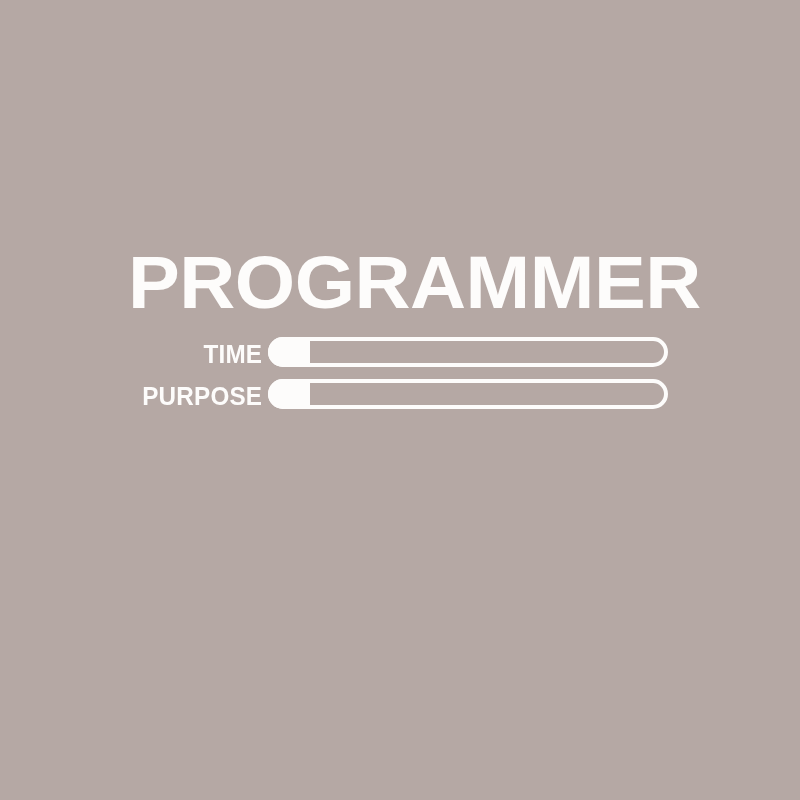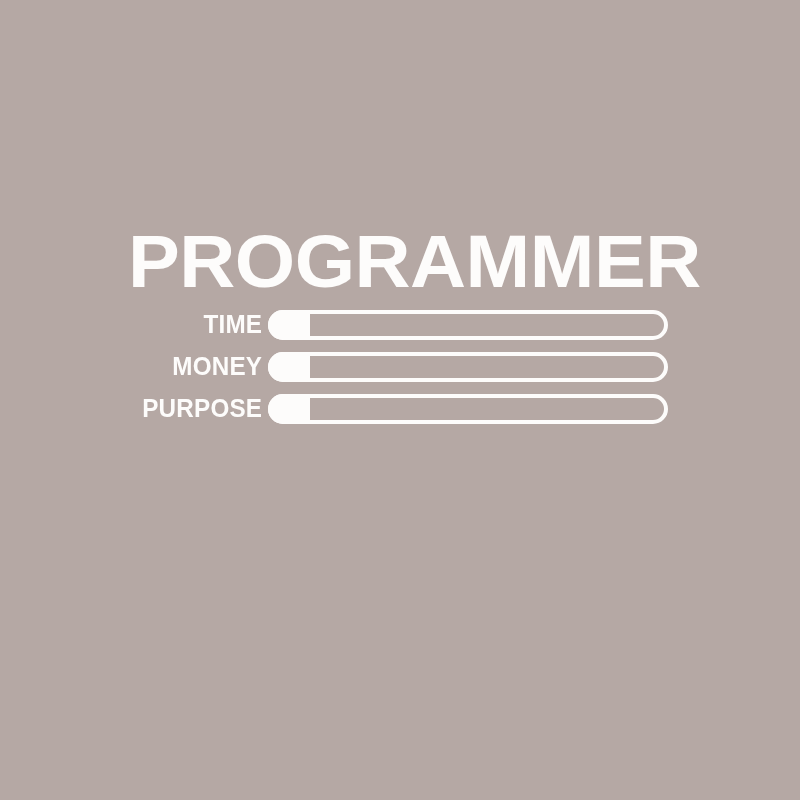--- a/index.html
+++ b/index.html
@@ -18,21 +18,21 @@
     width: 800px;
     height: 800px;
     background: #b5a8a4;
     box-sizing: border-box;
   }
 
   
   #artwork {
     position: absolute;
     left: 128px;
-    top: 229px;
+    top: 250px;
     width: 545px;
   }
 
   
   #title {
     display: block;
     font-family: "Liberation Sans", sans-serif;
     font-weight: 700;
     font-size: 75px;
     line-height: 0.86;
@@ -45,21 +45,21 @@
     padding: 0;
   }
 
   
   #stats {
     margin-top: 10px;
   }
 
   .stat-row {
     display: flex;
-    align-items: center;
+    align-items: flex-end;
     height: 42px;
   }
 
   .stat-label {
     width: 140px;
     text-align: right;
     padding-right: 6px;
     box-sizing: border-box;
     font-family: "Liberation Sans", sans-serif;
     font-weight: 700;
@@ -103,26 +103,20 @@
 
     <div id="stats">
 
       <div class="stat-row">
         <span class="stat-label">TIME</span>
         <div class="stat-track">
           <div class="stat-fill" style="width: 42px;"></div>
         </div>
       </div>
 
-      <div class="stat-row">
-        <span class="stat-label">MONEY</span>
-        <div class="stat-track">
-          <div class="stat-fill" style="width: 42px;"></div>
-        </div>
-      </div>
 
 
 
 
       <div class="stat-row">
         <span class="stat-label">PURPOSE</span>
         <div class="stat-track">
           <div class="stat-fill" style="width: 42px;"></div>
         </div>
       </div>

